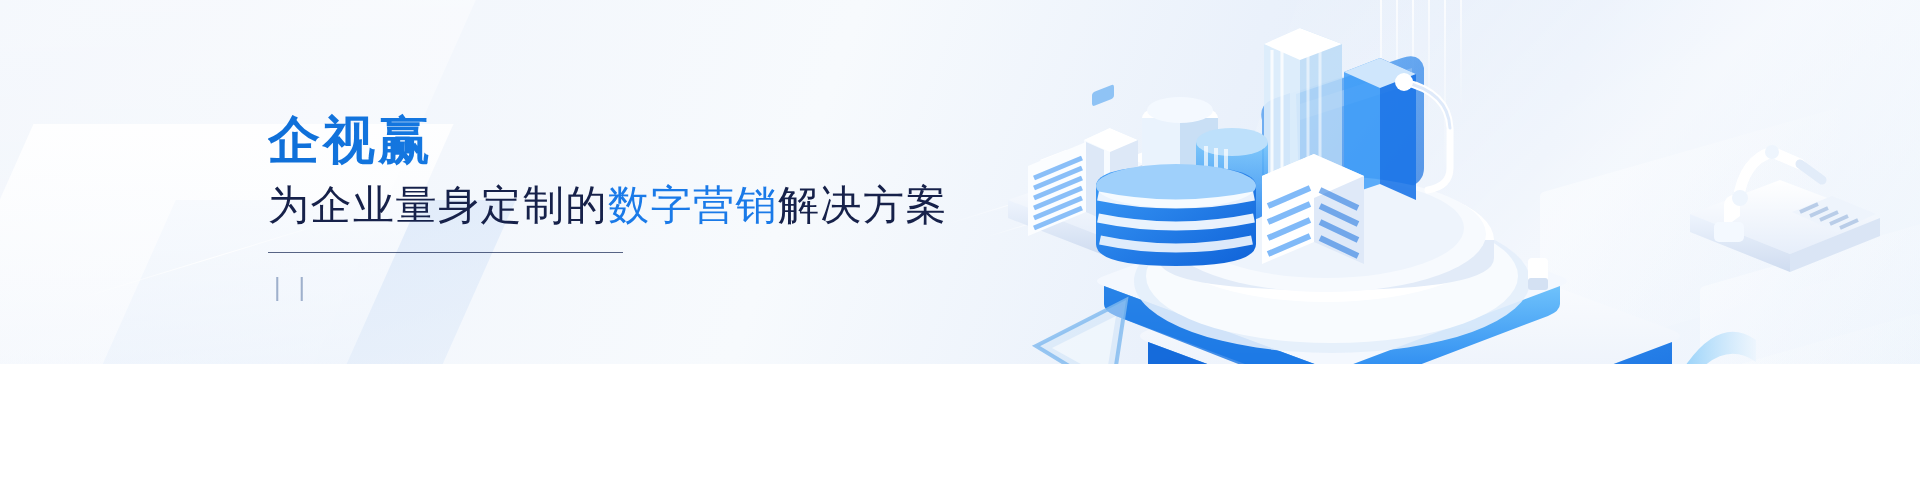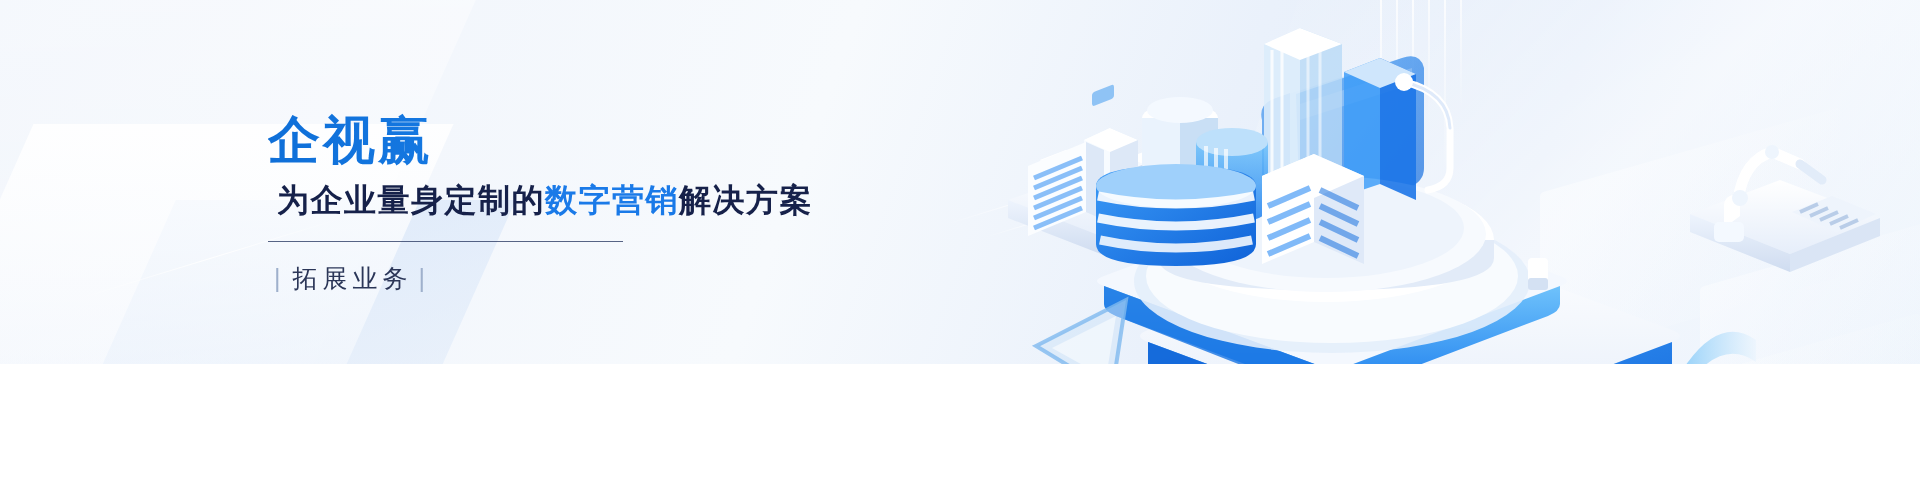--- a/index.html
+++ b/index.html
@@ -79,26 +79,26 @@
     letter-spacing: 3px;
     color: #1677e0;
     background: linear-gradient(92deg, #0f6fd8 0%, #1e86f0 70%, #2a93f7 100%);
     -webkit-background-clip: text;
     background-clip: text;
     -webkit-text-fill-color: transparent;
     margin: 0 0 14px 0;
     white-space: nowrap;
   }
   .headline {
-    font-size: 32px;
+    font-size: 41px;
     line-height: 1.16;
-    font-weight: 700;
+    font-weight: 400;
     letter-spacing: 1.5px;
     color: #16214a;
-    margin: 9px;
+    margin: 0;
     white-space: nowrap;
   }
   .headline .hl {
     color: #1a7ae8;
   }
   .divider {
     width: 355px;
     height: 1px;
     background: #2a3a63;
     opacity: .78;
@@ -155,21 +155,20 @@
   <div class="copy">
 
     <h1 class="brand">企视赢</h1>
 
     <h2 class="headline"><span>为企业量身定制的</span><span class="hl">数字营销</span><span>解决方案</span></h2>
 
     <div class="divider"></div>
 
     <div class="features">
       <span class="sep">|</span>
-      <span>拓展业务</span>
       <span class="sep">|</span>
     </div>
 
   </div>
 
   <div class="art">
     <svg viewBox="0 0 920 480" xmlns="http://www.w3.org/2000/svg">
       <defs>
         <linearGradient id="gBlueDeep" x1="0" y1="0" x2="1" y2="1">
           <stop offset="0" stop-color="#3b9bf7"></stop>

